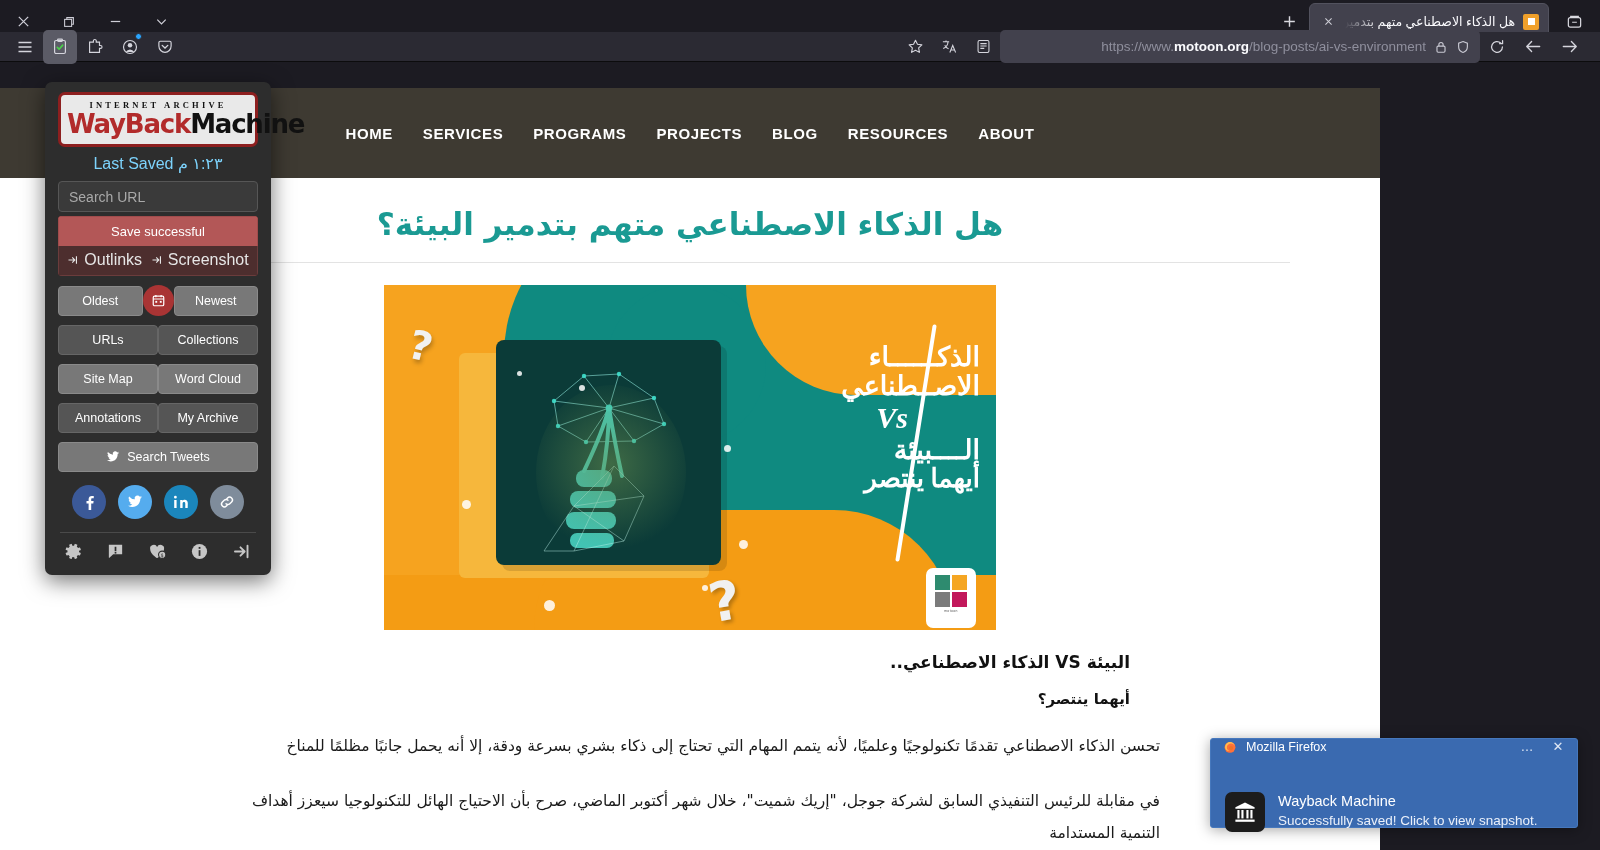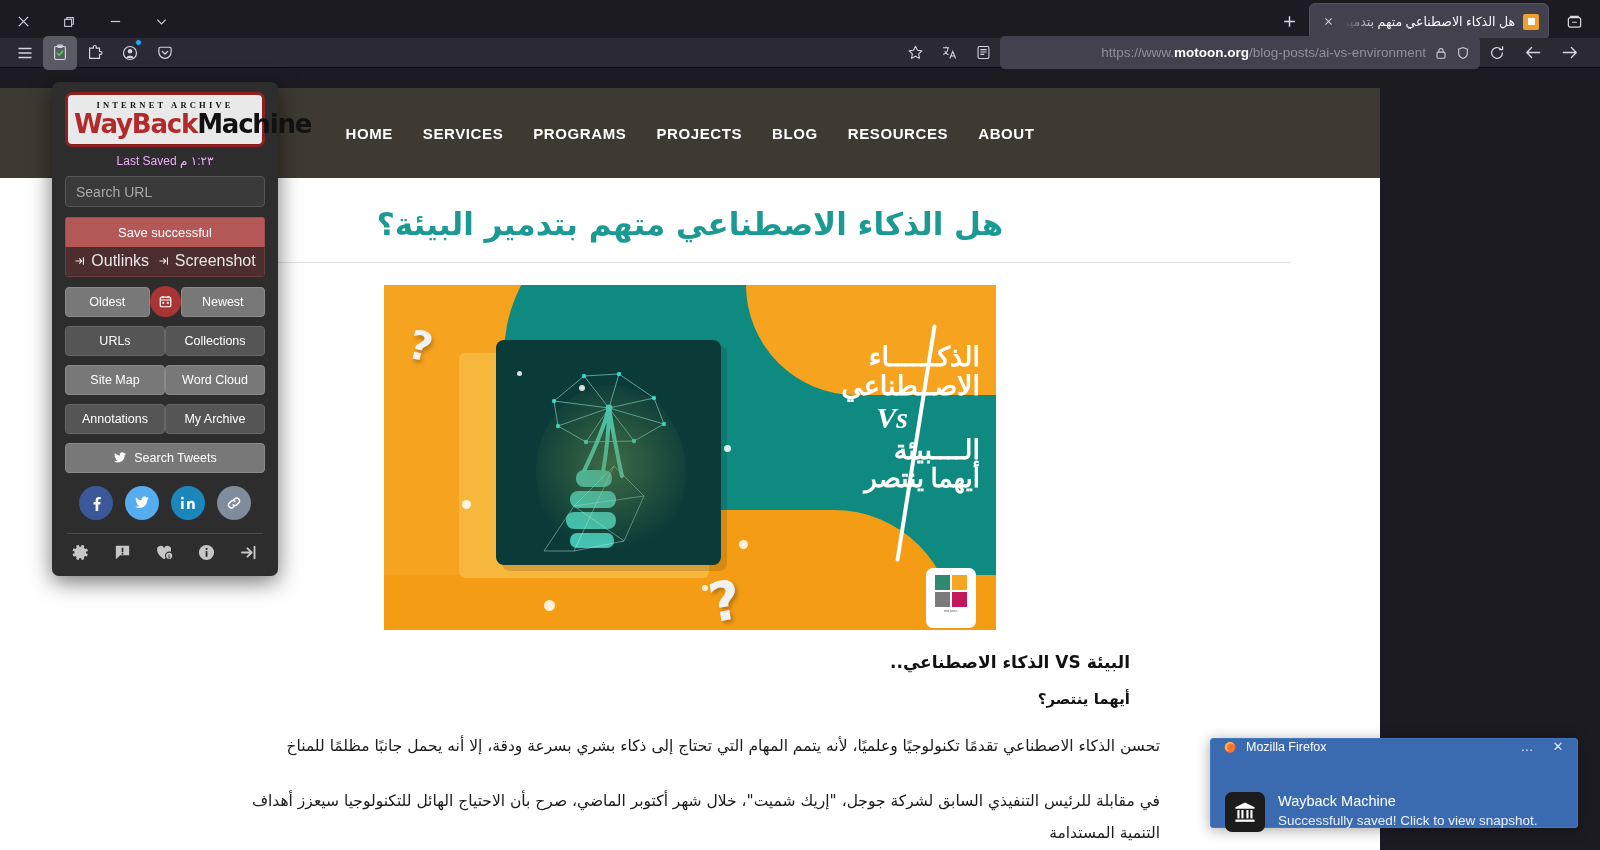--- a/index.html
+++ b/index.html
@@ -54,21 +54,21 @@
     width: 18px; height: 18px; flex: 0 0 18px; color: #d0d0d8;
     display: flex; align-items: center; justify-content: center;
   }
   .listall-btn {
     width: 40px; height: 34px; display: flex; align-items: center; justify-content: center;
     color: #d9d9e0; margin-right: 6px;
   }
 
   
   .navbar {
-    position: absolute; top: 38px; left: 0; width: 1600px; height: 30px;
+    position: absolute; top: 32px; left: 0; width: 1600px; height: 30px;
     background: #2b2a33; display: flex; align-items: center;
     border-bottom: 1px solid #0c0c0d;
   }
   .nav-left { display: flex; align-items: center; gap: 1px; padding-left: 8px; }
   .tb-btn {
     width: 34px; height: 34px; border-radius: 5px;
     display: flex; align-items: center; justify-content: center;
     color: #d5d5dd; position: relative;
   }
   .tb-btn.active { background: #5b5b66; }
@@ -201,50 +201,50 @@
     direction: rtl; text-align: right; padding: 18px 250px 0 250px;
     font-family: "DejaVu Sans", sans-serif; font-weight: 700; font-size: 15px; color: #111;
   }
   .art-p {
     direction: rtl; text-align: right; padding: 22px 220px 0 220px;
     font-family: "DejaVu Sans", sans-serif; font-size: 15.5px; color: #1a1a1a; line-height: 2.1;
   }
 
   
   .wb-panel {
-    position: absolute; left: 52px; top: 82px; width: 226px;
+    position: absolute; left: 45px; top: 82px; width: 226px;
     background: #2d2d2d; border-radius: 7px;
     box-shadow: 0 6px 22px rgba(0,0,0,.55);
     padding: 10px 13px 12px 13px; z-index: 40;
   }
   .wb-logo {
     background: #e9e9e9; border: 3px solid #8d1f1f; border-radius: 7px;
     padding: 5px 6px 6px 6px; text-align: center;
   }
   .wb-logo .ia {
     font-size: 8.5px; letter-spacing: 3.2px; color: #111;
     font-family: "Liberation Serif", serif; font-weight: 600;
   }
   .wb-logo .wbm {
     font-family: "DejaVu Sans", sans-serif; font-weight: 800; font-size: 26px;
     line-height: 1.05; letter-spacing: -1.2px; margin-top: 1px;
   }
   .wb-logo .wbm .red { color: #b22b2b; }
   .wb-logo .wbm .blk { color: #111; }
   .wb-saved {
-    text-align: center; color: #f0abfc; font-size: 12px; padding: 7px 0 8px 0;
+    text-align: center; color: #7dd3fc; font-size: 16px; padding: 7px 0 8px 0;
   }
   .wb-search {
     width: 100%; height: 31px; background: #3a3a3a;
     border: 1px solid #565656; border-radius: 4px;
     color: #c9c9c9; font-size: 14px; padding: 0 10px;
     font-family: "Liberation Sans", sans-serif; outline: none;
   }
   .wb-search::placeholder { color: #a9a9a9; }
-  .wb-save-block { margin-top: 10px; border-radius: 4px; overflow: hidden; background: #4a2b2b; }
+  .wb-save-block { margin-top: 4px; border-radius: 4px; overflow: hidden; background: #4a2b2b; }
   .wb-save-btn {
     background: #b35757; color: #fff; text-align: center;
     font-size: 13px; padding: 7px 0; border: 1px solid #a04c4c;
     border-bottom: none;
   }
   .wb-save-sub {
     display: flex; align-items: center; justify-content: space-around;
     padding: 5px 4px 6px 4px; background: #4d2e2e;
     border: 1px solid #6b3c3c; border-top: none;
   }

